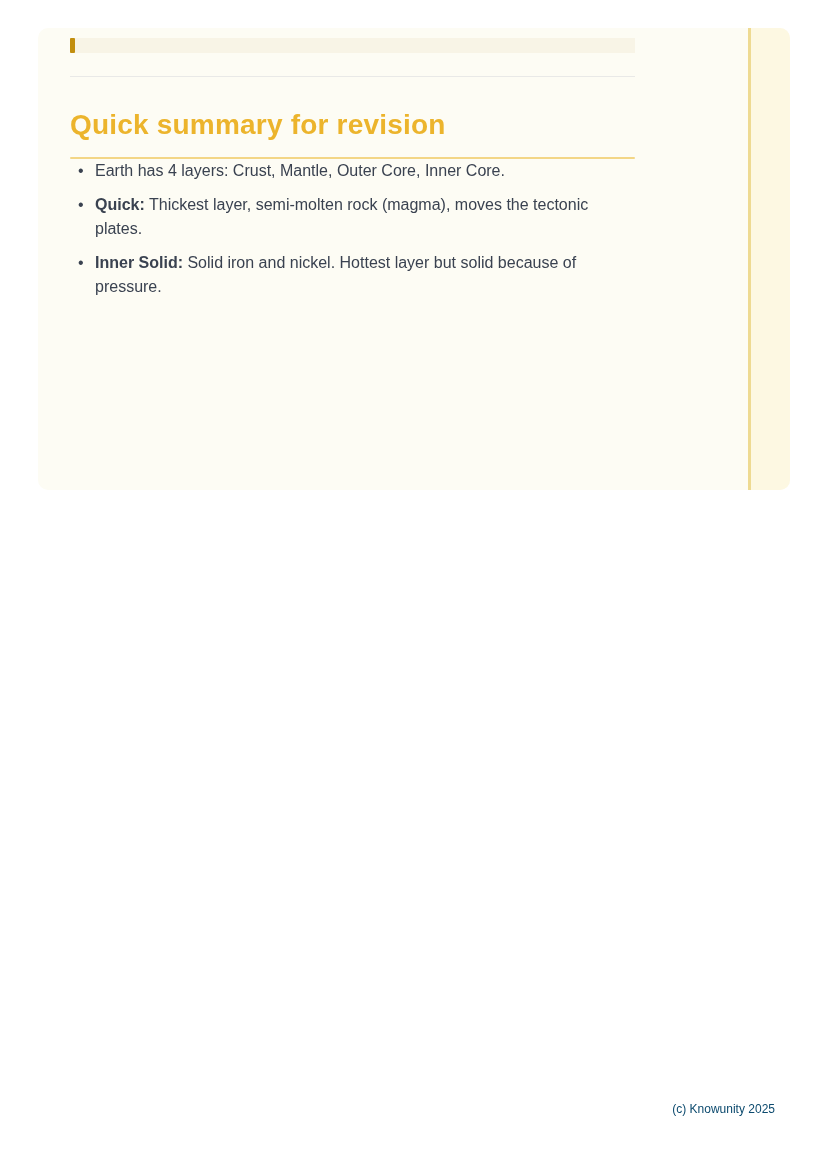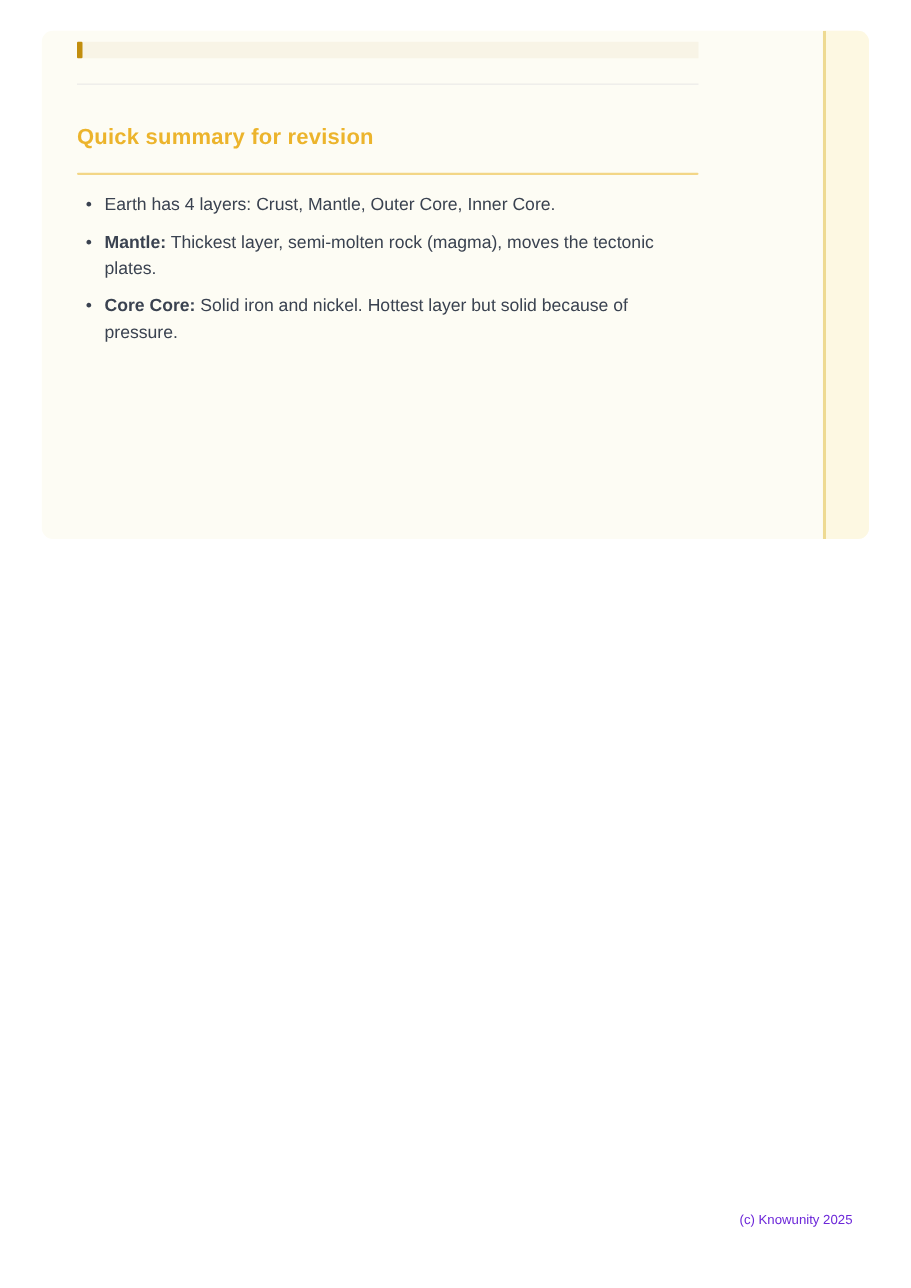--- a/index.html
+++ b/index.html
@@ -59,36 +59,36 @@
   }
 
   .divider {
     margin-top: 23px;
     height: 1px;
     background: #e9e9e7;
   }
 
   h1.section-heading {
     margin-top: 31px;
-    font-size: 20px;
+    font-size: 28px;
     line-height: 34px;
     font-weight: bold;
     color: #ecb42c;
     letter-spacing: 0.2px;
   }
 
   .heading-underline {
     margin-top: 15px;
     height: 2px;
     background: #f3d686;
     border-radius: 1px;
   }
 
   ul.summary-list {
-    margin-top: 16px;
+    margin-top: 0;
     list-style: none;
     color: #3a4250;
     font-size: 16px;
     line-height: 24.5px;
   }
   ul.summary-list li {
     position: relative;
     padding-left: 25px;
     margin-bottom: 9px;
   }
@@ -102,36 +102,36 @@
   }
   ul.summary-list li b { font-weight: bold; }
 
   
   .copyright {
     position: absolute;
     top: 1102px;
     right: 53px;
     font-size: 12px;
     line-height: 15px;
-    color: #6d28d9;
+    color: #0c4a6e;
   }
 </style>
 </head>
 <body>
 
 <div class="card">
   <div class="content">
     <div class="cutoff-block">
       <div class="accent-bar"></div>
     </div>
     <div class="divider"></div>
     <h1 class="section-heading">Quick summary for revision</h1>
     <div class="heading-underline"></div>
     <ul class="summary-list" id="summary-list">
         <li><b></b><span>Earth has 4 layers: Crust, Mantle, Outer Core, Inner Core.</span></li>
-        <li><b>Mantle:</b><span> Thickest layer, semi-molten rock (magma), moves the tectonic plates.</span></li>
-        <li><b>Core Core:</b><span> Solid iron and nickel. Hottest layer but solid because of pressure.</span></li>
+        <li><b>Quick:</b><span> Thickest layer, semi-molten rock (magma), moves the tectonic plates.</span></li>
+        <li><b>Inner Solid:</b><span> Solid iron and nickel. Hottest layer but solid because of pressure.</span></li>
       </ul>
   </div>
   <div class="side-strip"></div>
 </div>
 
 <div class="copyright">(c) Knowunity 2025</div>
 
 </body></html>

